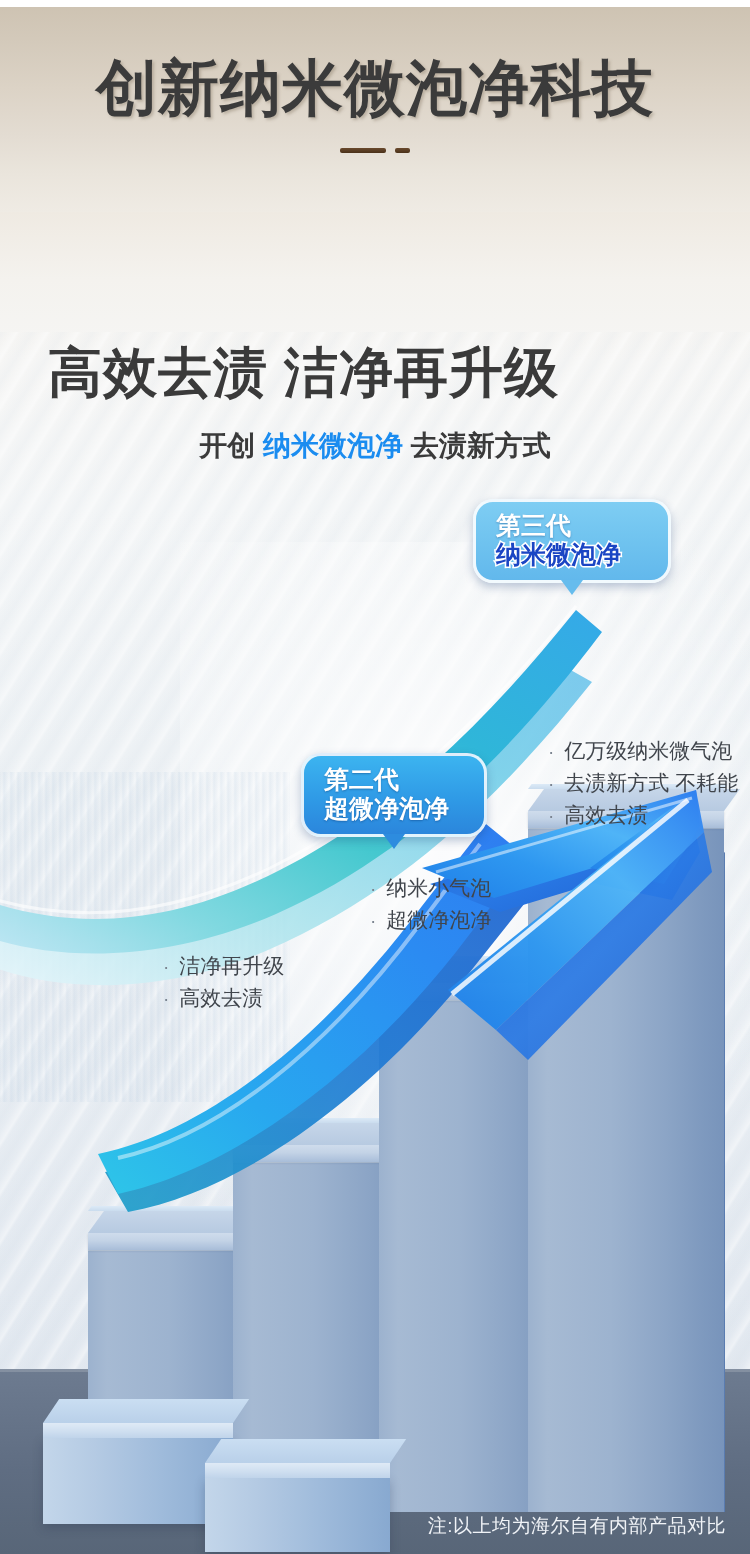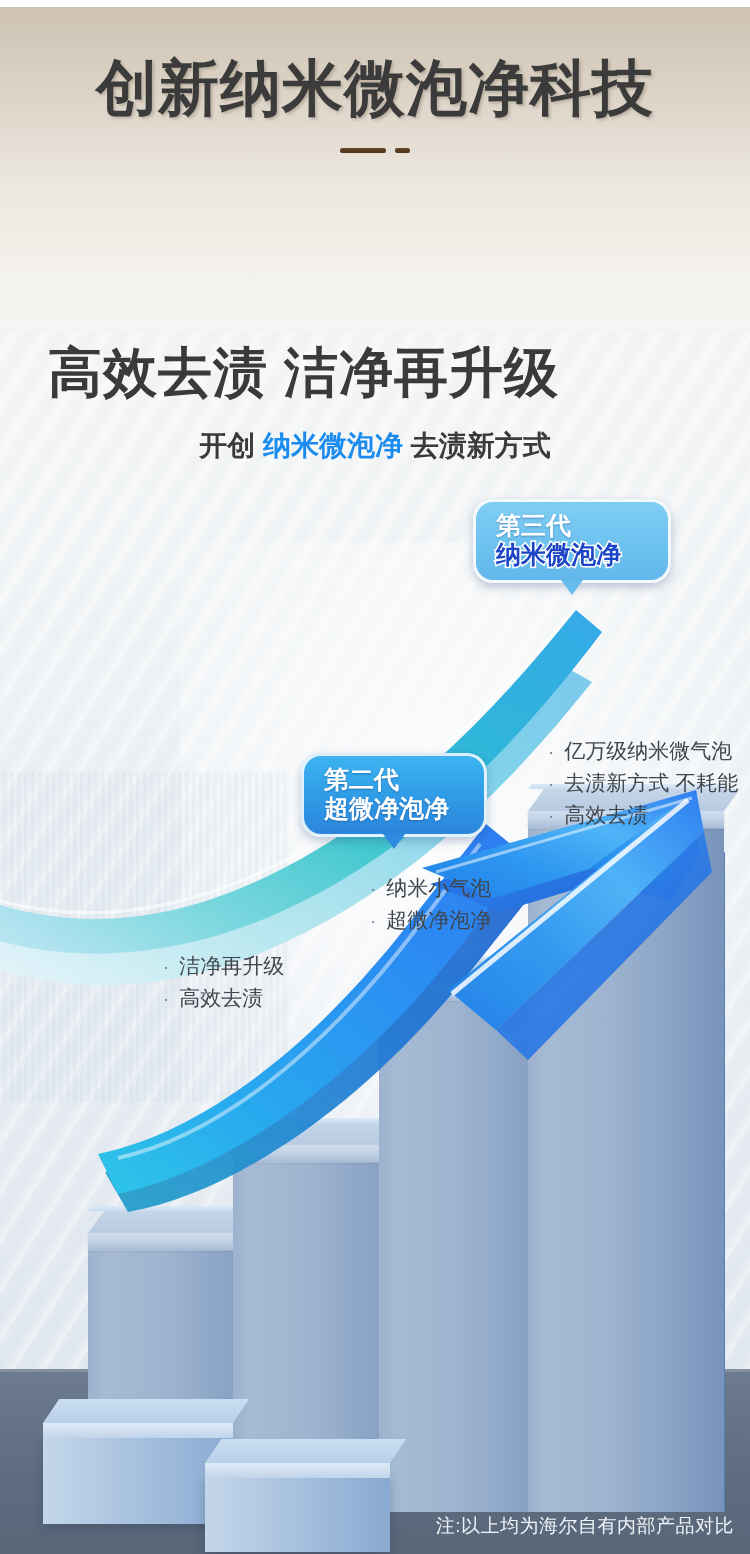--- a/index.html
+++ b/index.html
@@ -284,21 +284,21 @@
     font-size: 21px;
     line-height: 1.52;
     white-space: nowrap;
   }
   .features .f-row { display: flex; align-items: baseline; gap: 10px; }
   .features .dot { color: #7b8490; font-size: 19px; }
 
   
   .footnote {
     position: absolute;
-    right: 16px;
+    right: 24px;
     top: 1513px;
     font-size: 19px;
     color: #f0f3f7;
     letter-spacing: .5px;
     white-space: nowrap;
     z-index: 40;
   }
 </style>
 </head>
 <body>

